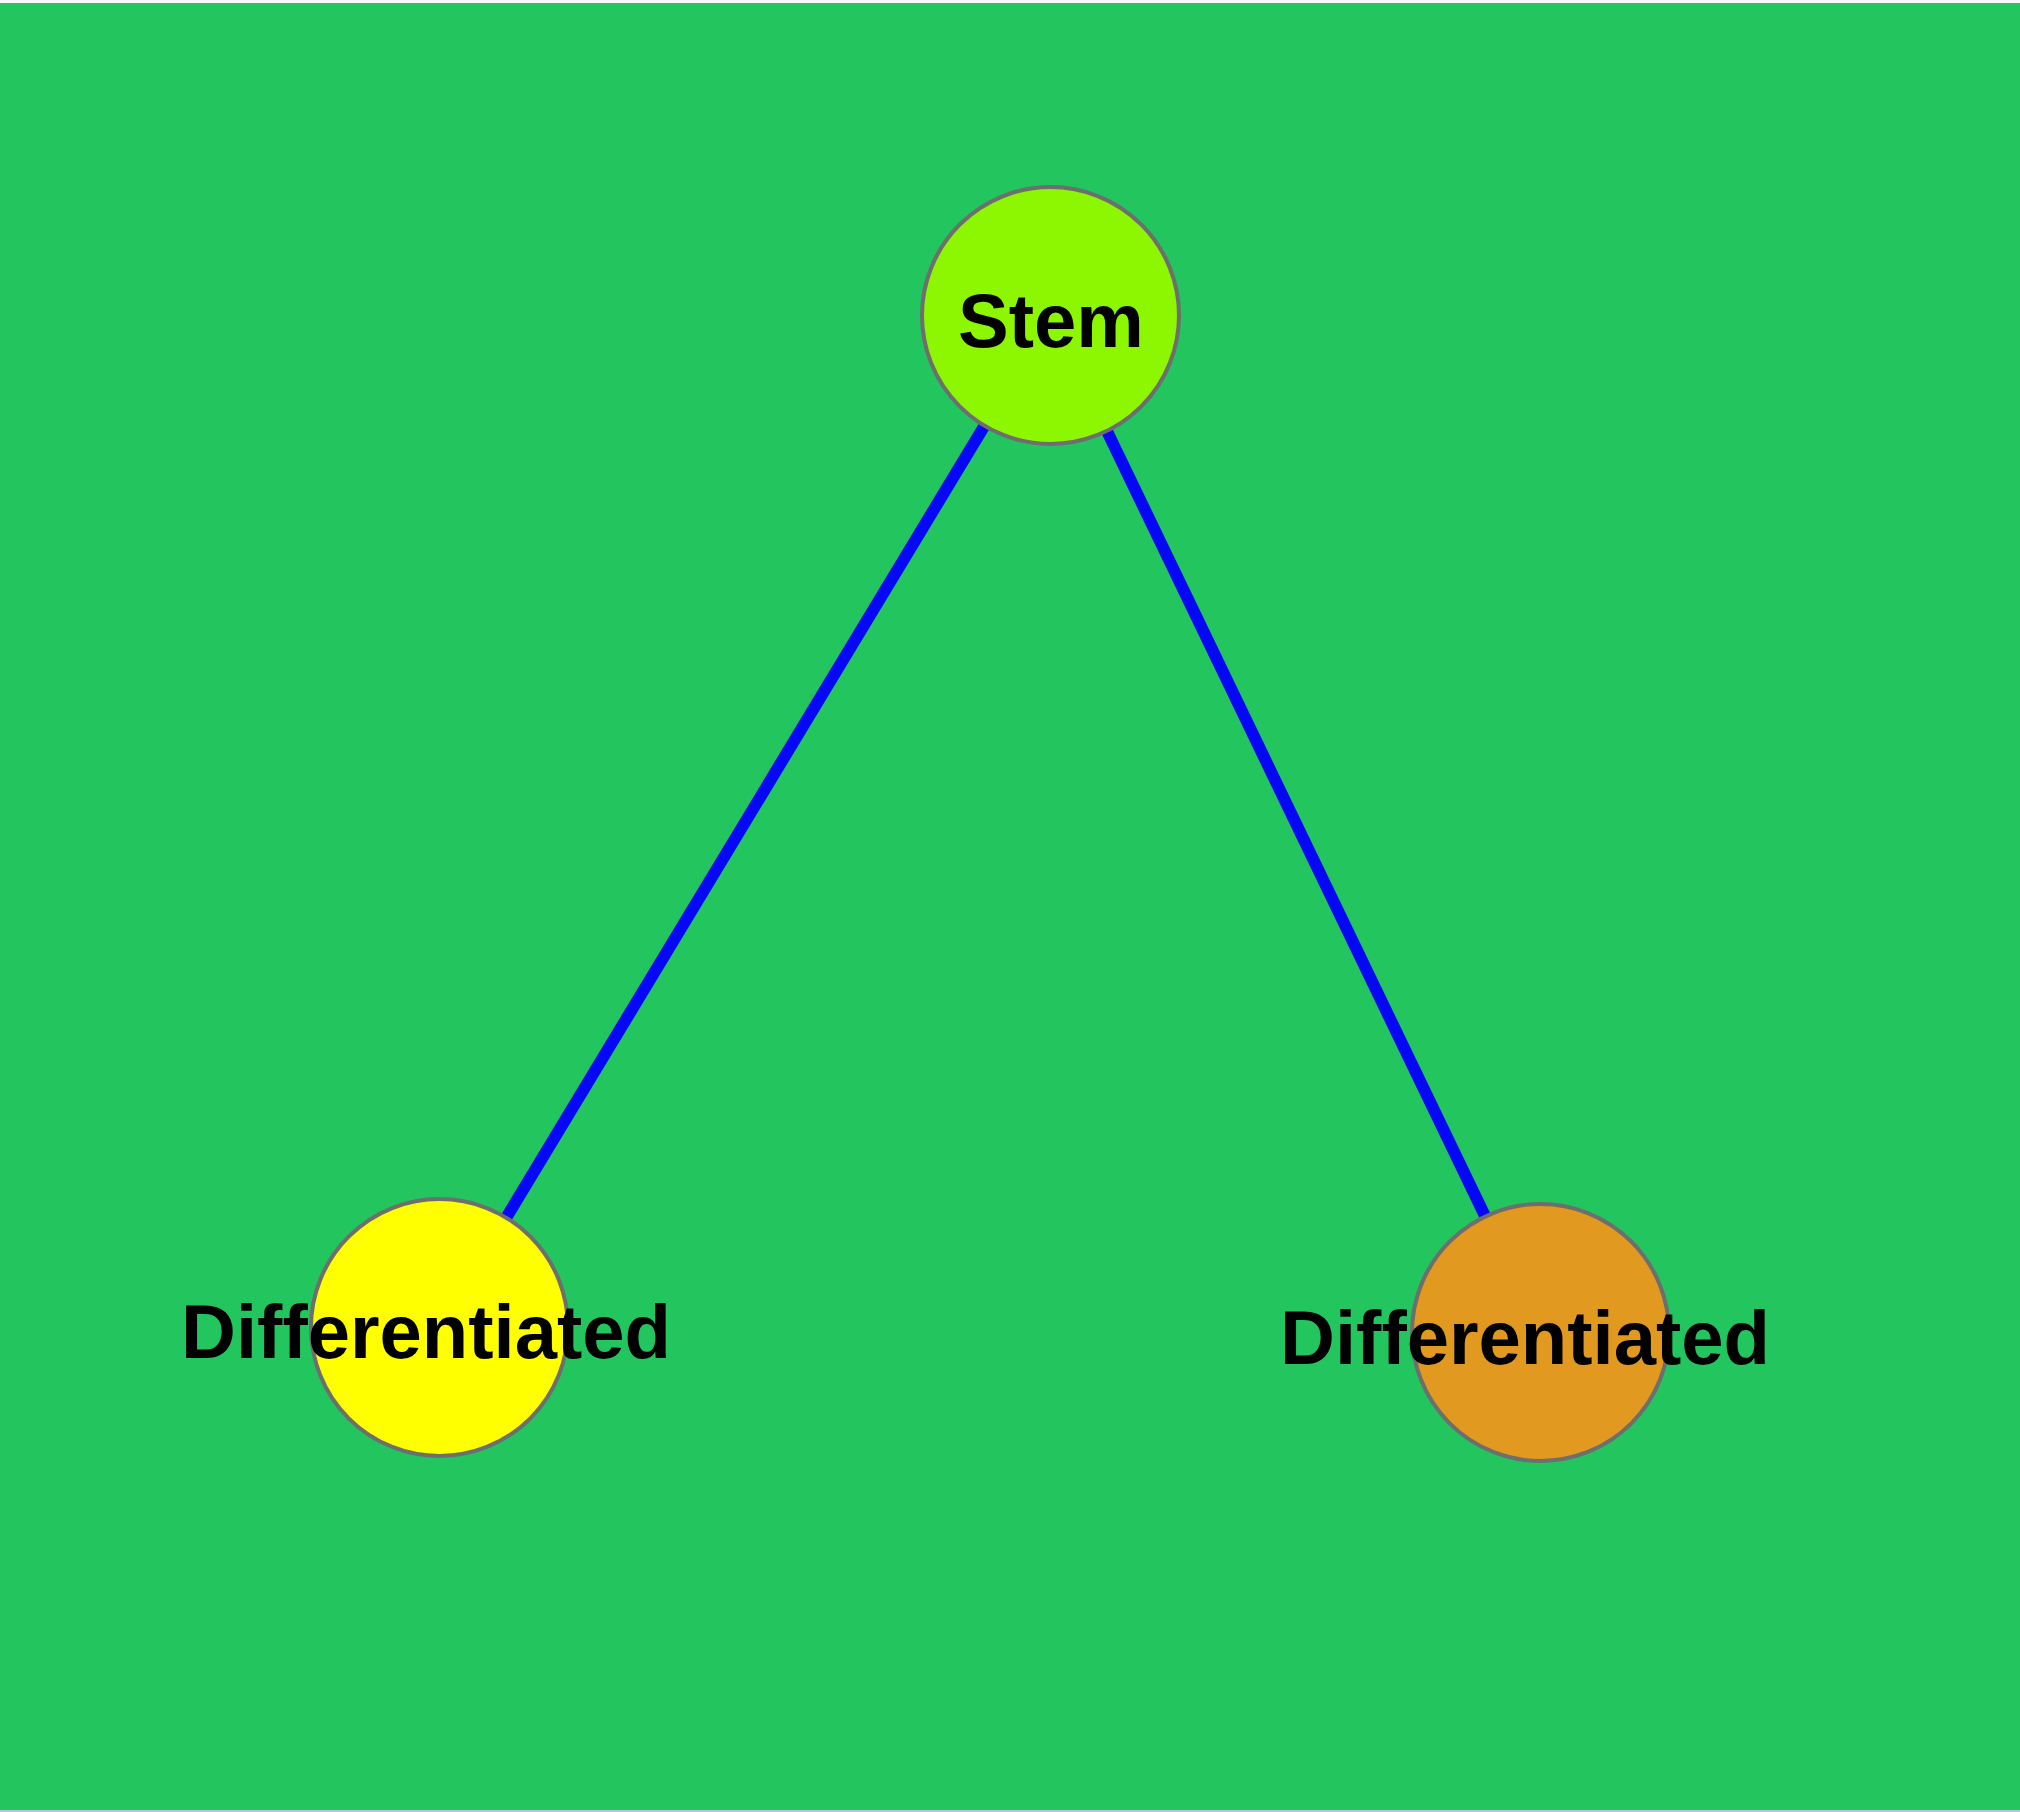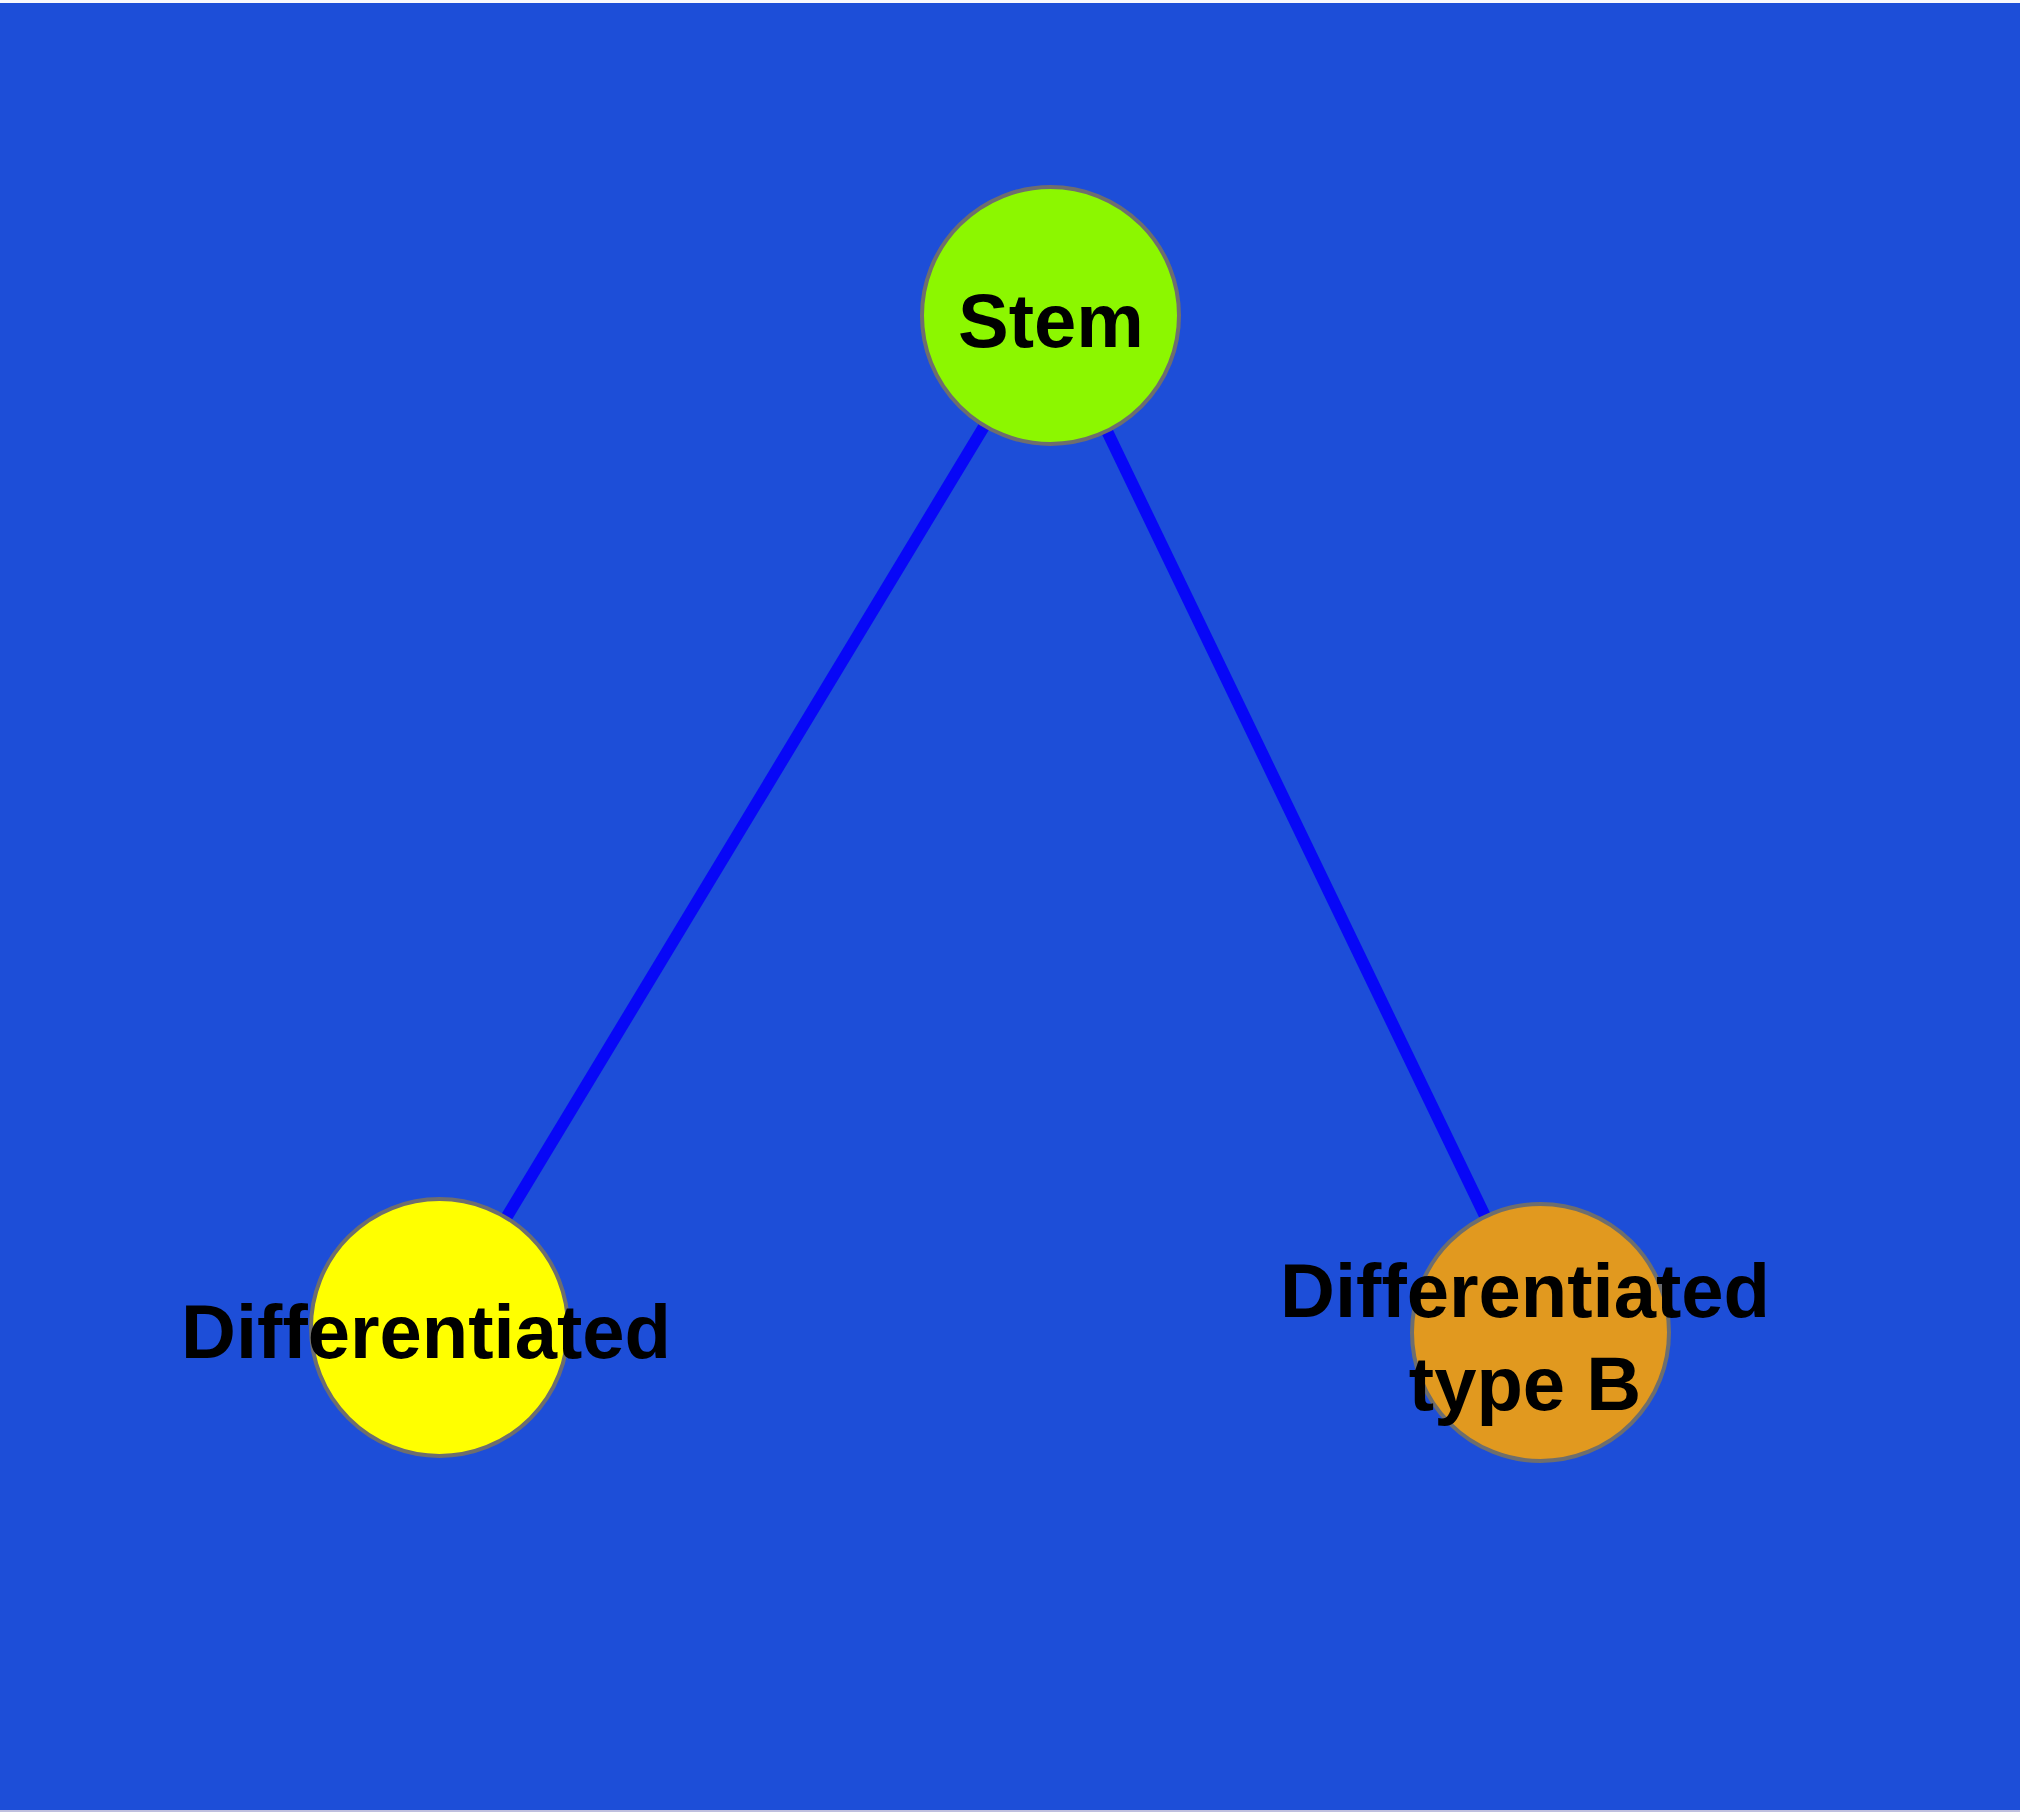--- a/index.html
+++ b/index.html
@@ -55,21 +55,21 @@
     font-weight: bold;
     line-height: 93px;
     text-align: center;
     white-space: nowrap;
     z-index: 3;
   }
 </style>
 </head>
 <body>
 
-<div class="canvas" style="background: #1d4ed8;">
+<div class="canvas" style="background: #22c55e;">
 
   <div class="edge-top-strip"></div>
   <div class="edge-bottom-strip"></div>
 
   <svg class="edges" viewBox="0 0 2384 2138">
     <line x1="1240" y1="372" x2="519" y2="1566" stroke="#0707F7" stroke-width="14"></line>
     <line x1="1240" y1="372" x2="1818" y2="1572" stroke="#0707F7" stroke-width="14"></line>
   </svg>
 
   <div class="node" style="left: 920px; top: 185px; height: 261px; width: 261px; background: rgb(140, 247, 0); border: 4.2px solid rgb(110, 110, 110);"></div>
@@ -79,17 +79,16 @@
   <div class="node-label" style="left: 1051px; top: 320px; color: rgb(0, 0, 0);">
     <span>Stem</span>
   </div>
 
   <div class="node-label" style="left: 426px; top: 1331px; color: rgb(0, 0, 0);">
     <div>Differentiated</div>
   </div>
 
   <div class="node-label" style="left: 1525px; top: 1337px; color: rgb(0, 0, 0);">
     <div>Differentiated</div>
-    <div>type B</div>
   </div>
 
 </div>
 
 
 </body></html>

